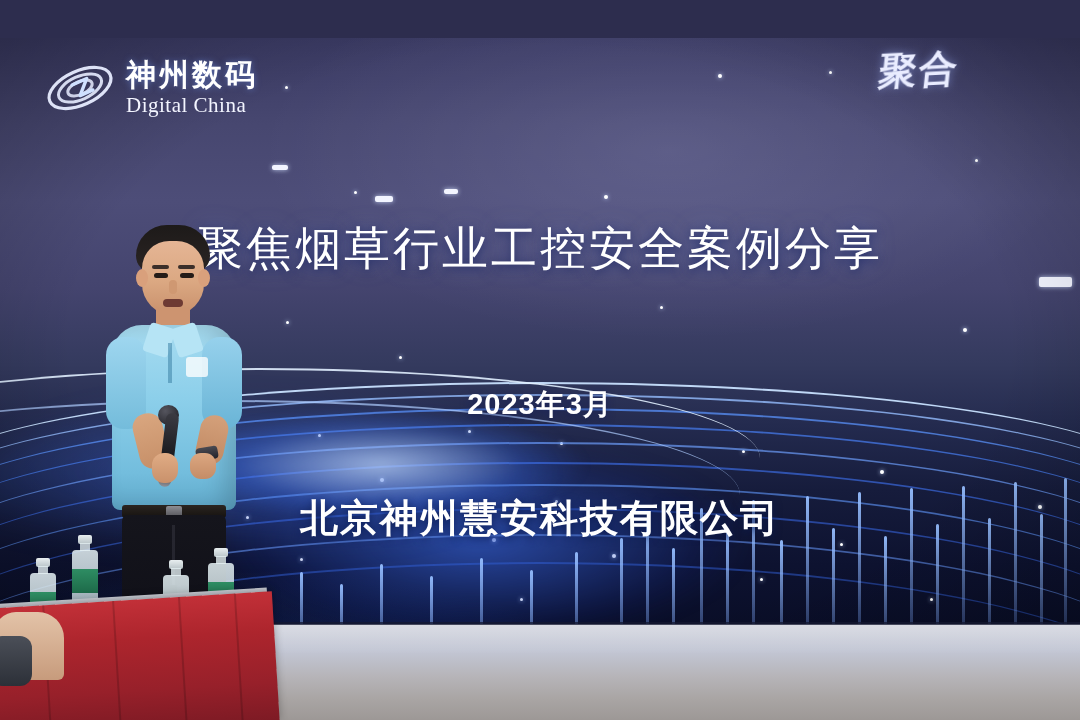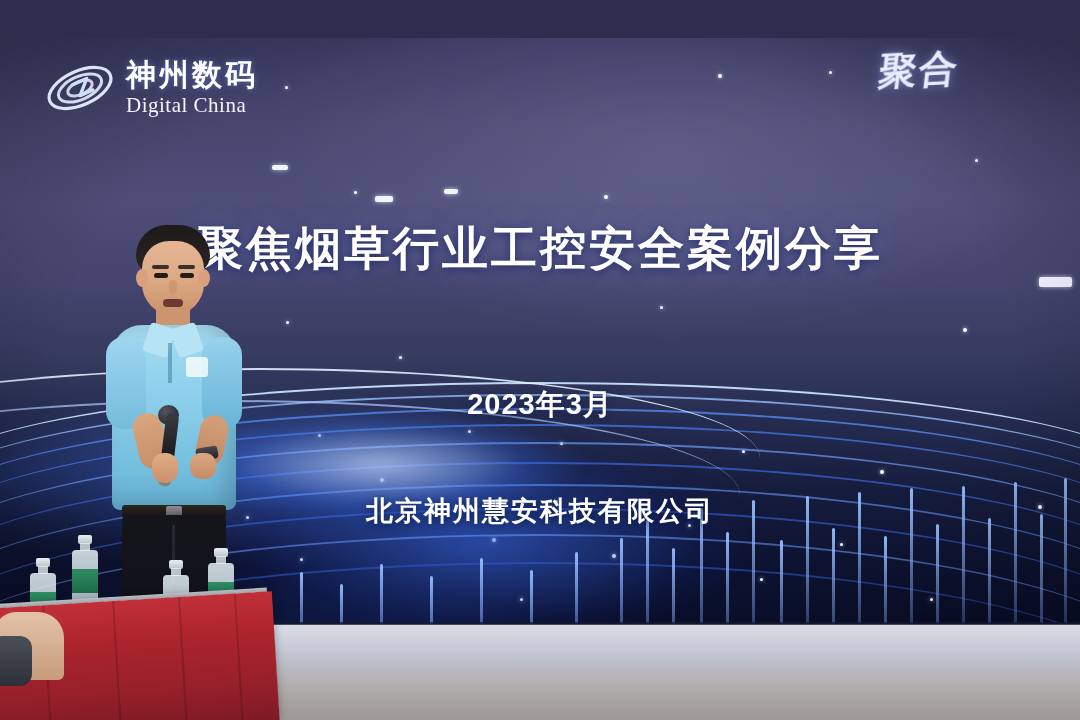--- a/index.html
+++ b/index.html
@@ -60,27 +60,27 @@
 
   .slogan{position:absolute;right:26px;top:14px;width:270px;text-align:center;}
   .slogan-big{color:#e9ecff;font-size:38px;font-weight:700;letter-spacing:2px;line-height:.95;
     font-family:"DejaVu Serif","Liberation Serif",serif;
     transform:skewX(-9deg) rotate(-3deg);text-shadow:0 0 9px rgba(160,180,255,.55);
     filter:blur(.3px);display:inline-block;}
   .slogan-sub{color:#f0f2ff;font-size:25px;font-weight:400;letter-spacing:3px;margin-top:2px;
     text-shadow:0 0 7px rgba(150,175,255,.5);}
 
   .main-title{position:absolute;left:0;top:180px;width:1080px;text-align:center;
-    color:#ffffff;font-size:46px;font-weight:700;letter-spacing:3px;
+    color:#ffffff;font-size:46px;font-weight:400;letter-spacing:3px;
     text-shadow:0 2px 10px rgba(20,30,90,.85), 0 0 22px rgba(140,170,255,.35);}
   .date-line{position:absolute;left:0;top:347px;width:1080px;text-align:center;
     color:#ffffff;font-size:29px;font-weight:700;letter-spacing:1px;
     text-shadow:0 2px 8px rgba(20,30,90,.8);}
   .company-line{position:absolute;left:0;top:455px;width:1080px;text-align:center;
-    color:#ffffff;font-size:27px;font-weight:700;letter-spacing:2px;
+    color:#ffffff;font-size:38px;font-weight:700;letter-spacing:2px;
     text-shadow:0 2px 9px rgba(10,25,80,.9);}
 
   
   .floor{position:absolute;left:0;top:624px;width:1080px;height:96px;
     background:linear-gradient(180deg,#c9ccd8 0%, #c2c6d4 28%, #b6b4b8 55%, #a9a5a4 78%, #9d9896 100%);}
   .floor-shine{position:absolute;left:0;top:624px;width:1080px;height:30px;
     background:linear-gradient(180deg, rgba(255,255,255,.32), rgba(255,255,255,0));}
   .floor-edge{position:absolute;left:0;top:622px;width:1080px;height:3px;background:rgba(20,24,48,.75);}
 
   

